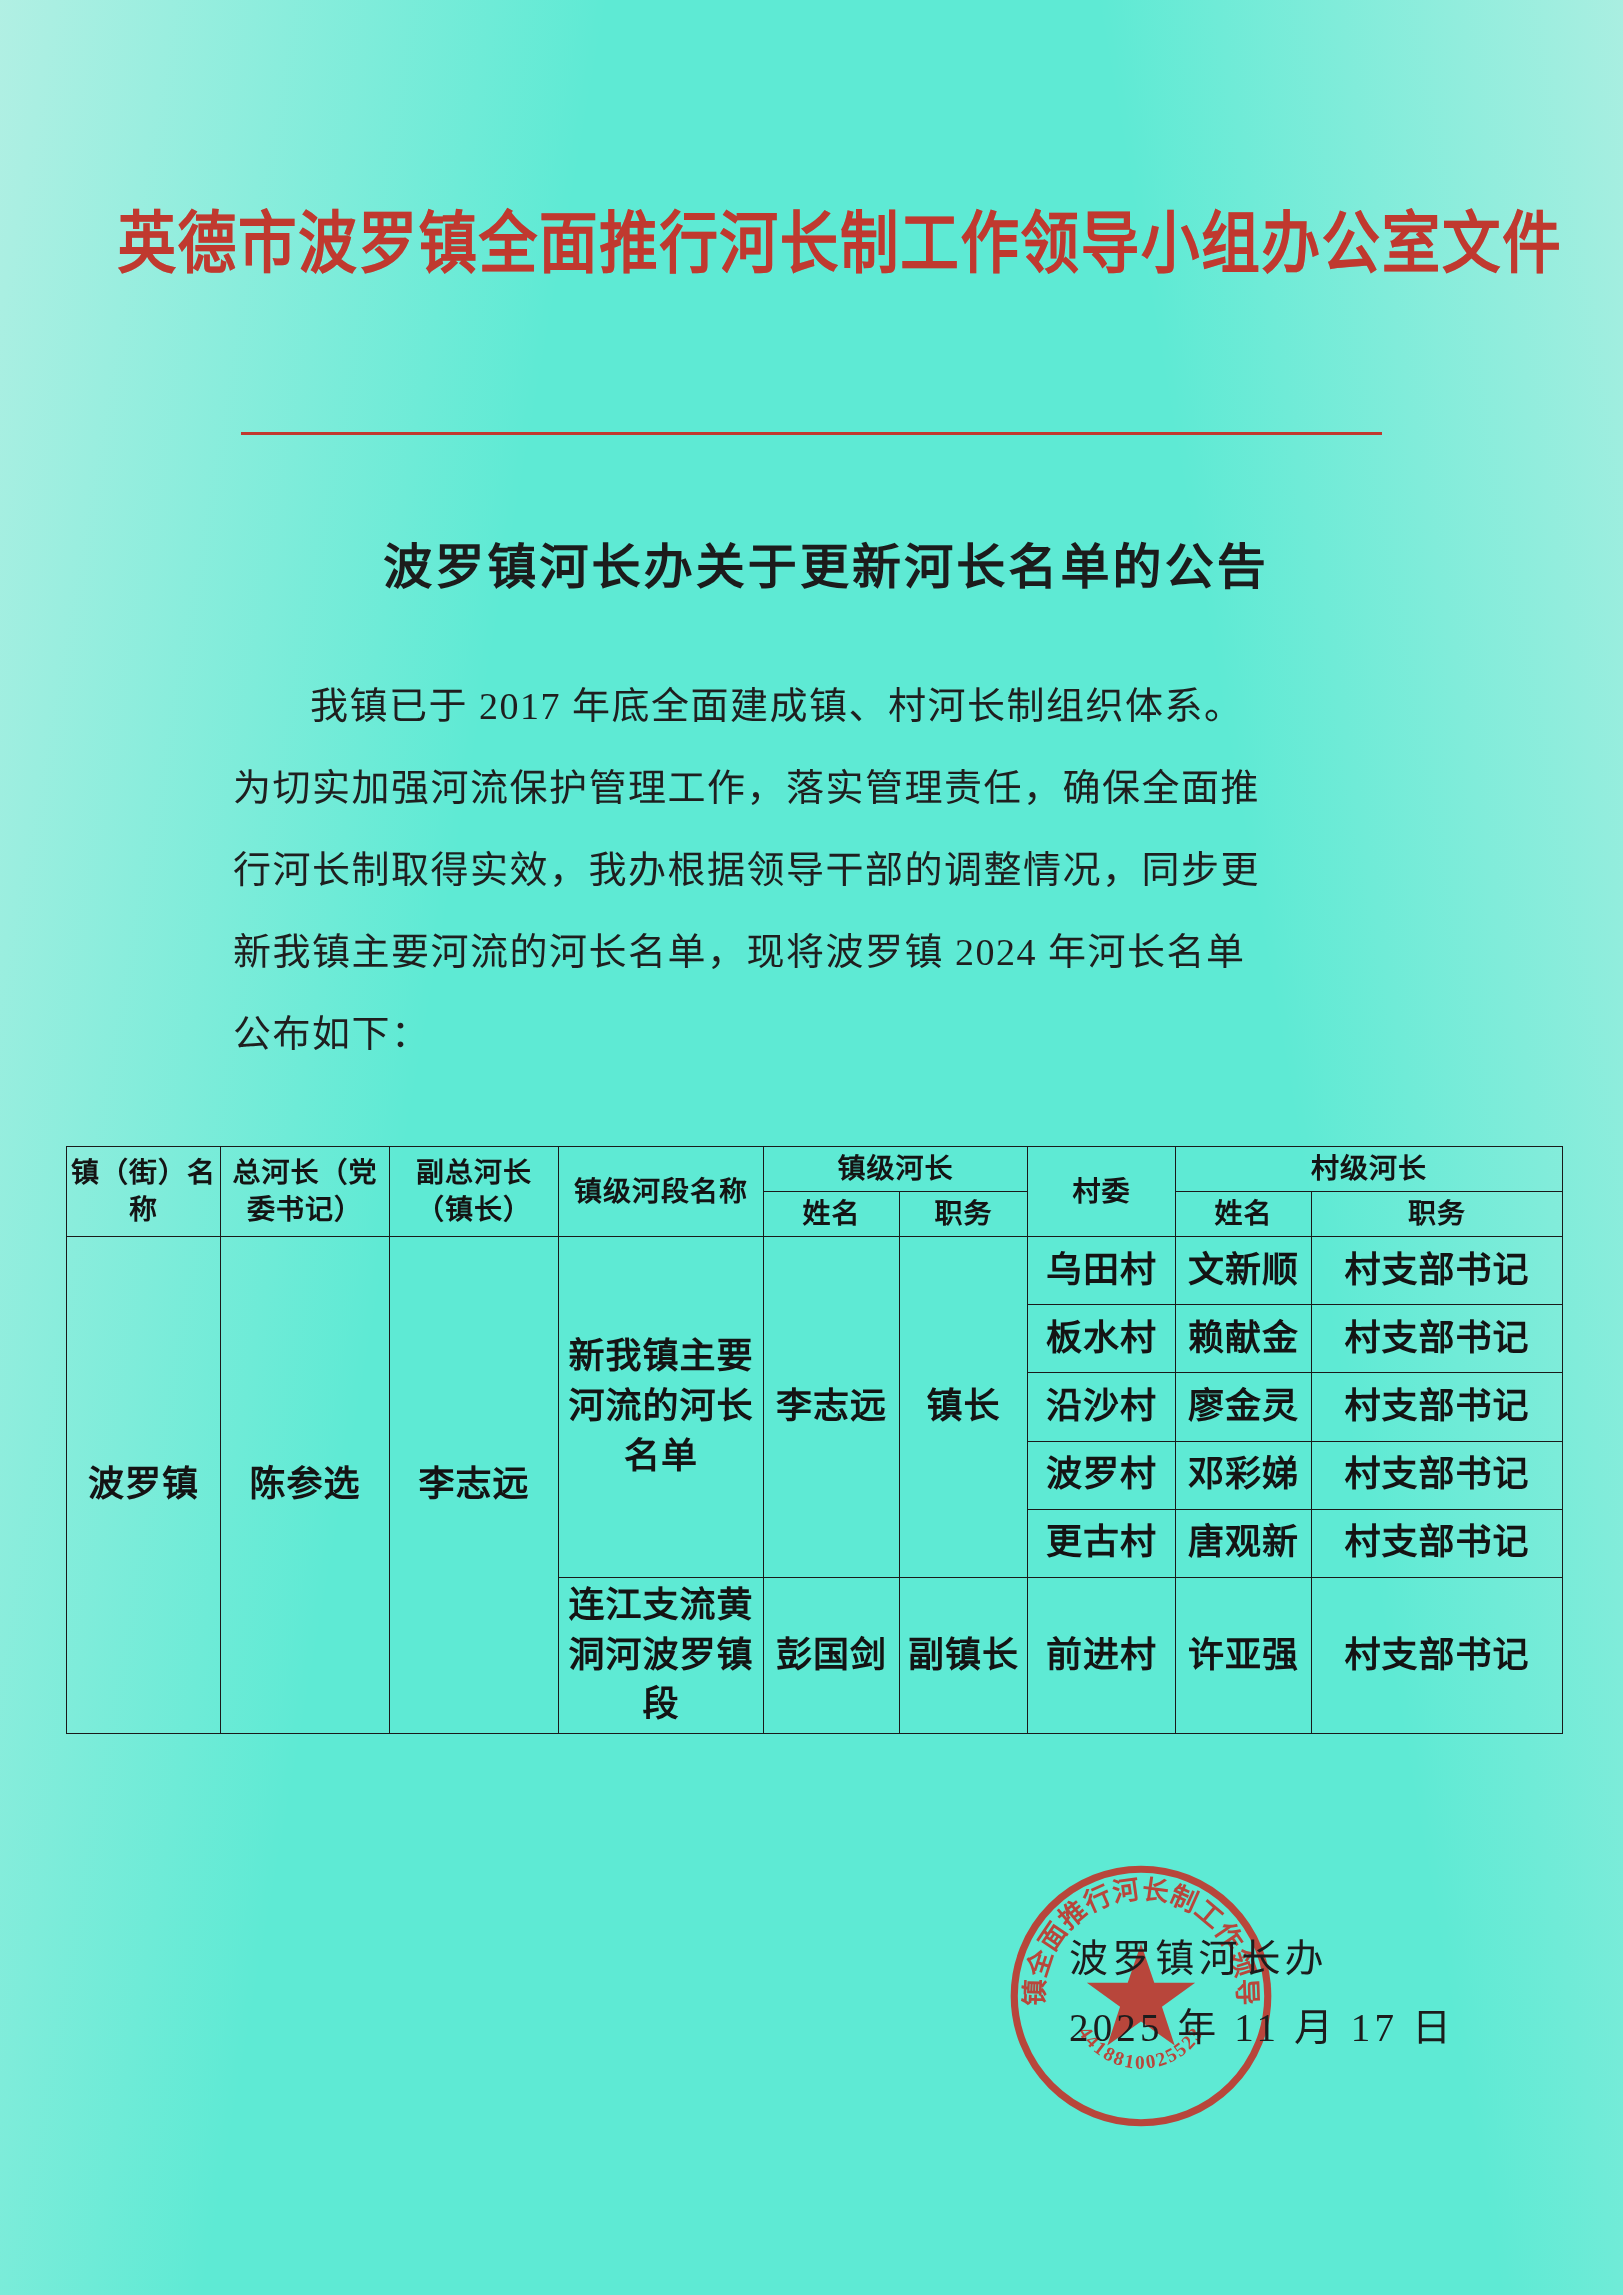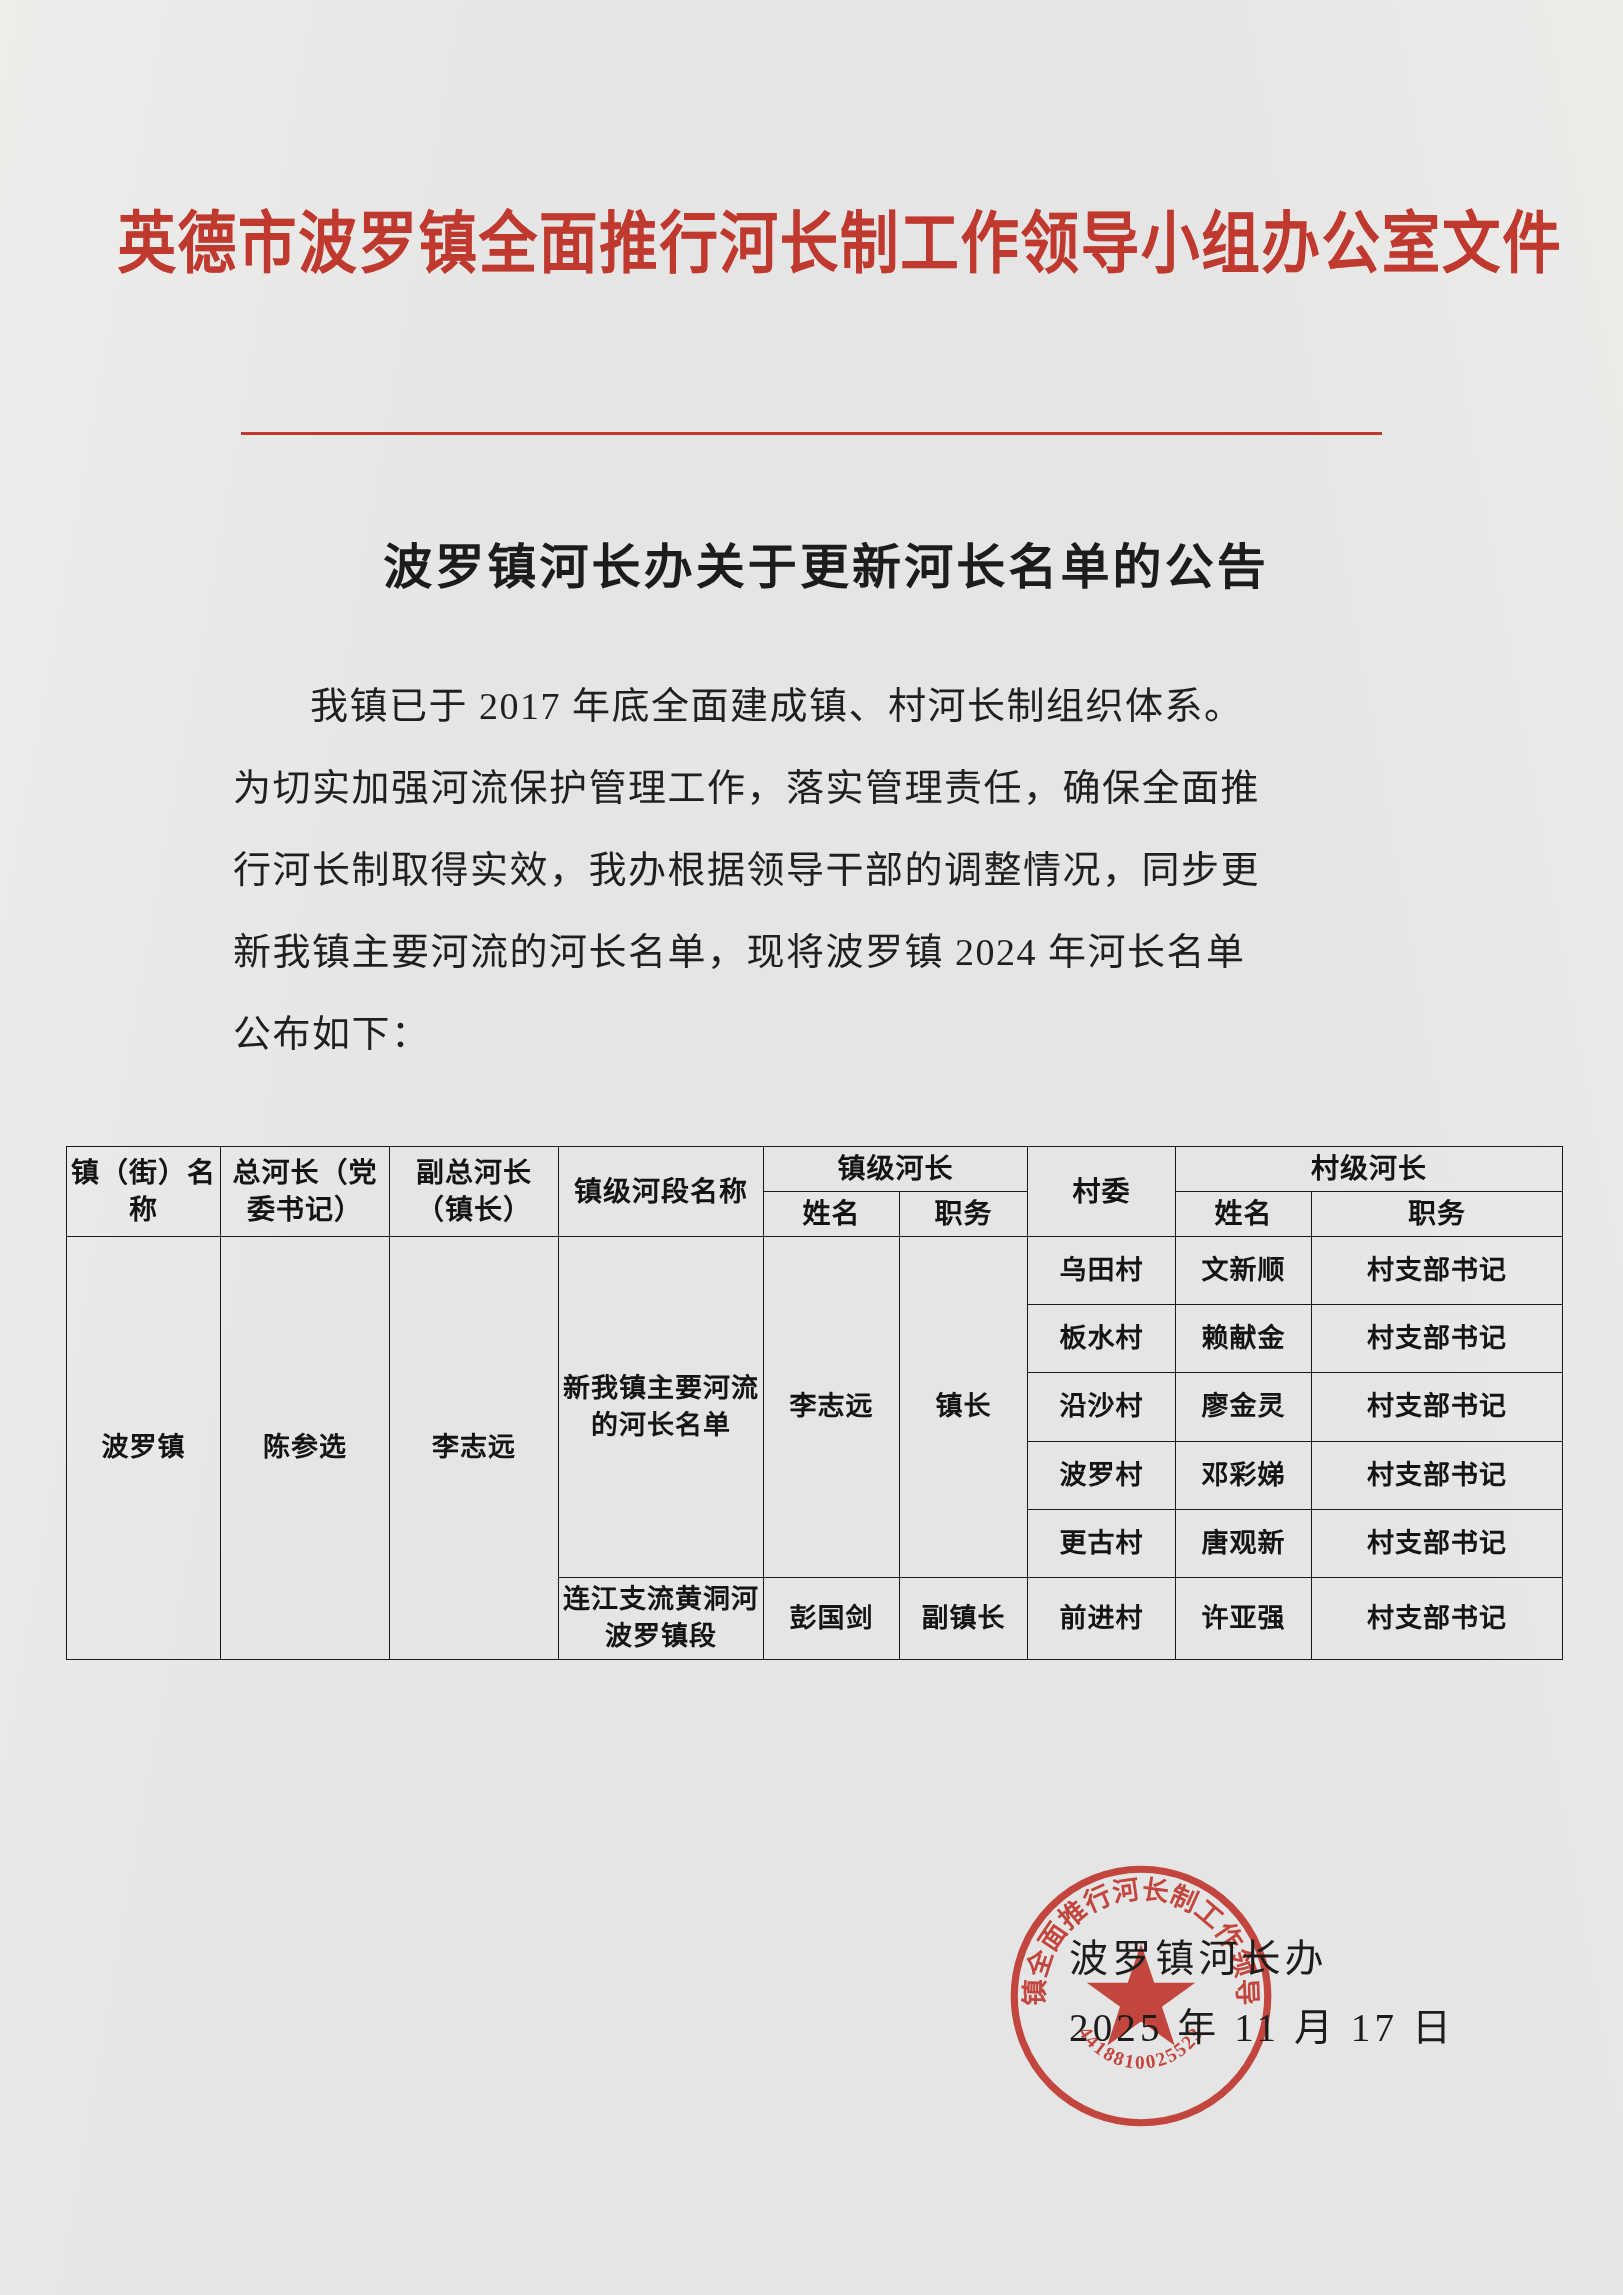--- a/index.html
+++ b/index.html
@@ -8,21 +8,21 @@
     padding: 0;
     background: #b8b8b8;
   }
   body {
     font-family: "Liberation Serif", "DejaVu Serif", serif;
   }
   .page {
     position: relative;
     width: 1624px;
     height: 2295px;
-    background: #e5e5e5;
+    background: #5eead4;
     overflow: hidden;
     box-sizing: border-box;
   }
   
   .paper-tint {
     position: absolute;
     inset: 0;
     background:
       linear-gradient(100deg, rgba(246,244,240,0.55) 0%, rgba(255,255,255,0) 30%),
       linear-gradient(260deg, rgba(245,243,238,0.5) 0%, rgba(255,255,255,0) 26%);
@@ -113,21 +113,21 @@
     padding: 3.1px 2px;
   }
   .roster-table th {
     font-weight: bold;
     font-size: 28px;
     line-height: 1.35;
     letter-spacing: 1px;
   }
   .roster-table td {
     font-weight: bold;
-    font-size: 27px;
+    font-size: 36px;
     line-height: 1.38;
     letter-spacing: 1px;
   }
   .h-town    { width: 154px; }
   .h-chief   { width: 169px; }
   .h-vice    { width: 169px; }
   .h-seg     { width: 205px; }
   .h-tname   { width: 136px; }
   .h-tpost   { width: 128px; }
   .h-village { width: 148px; }

